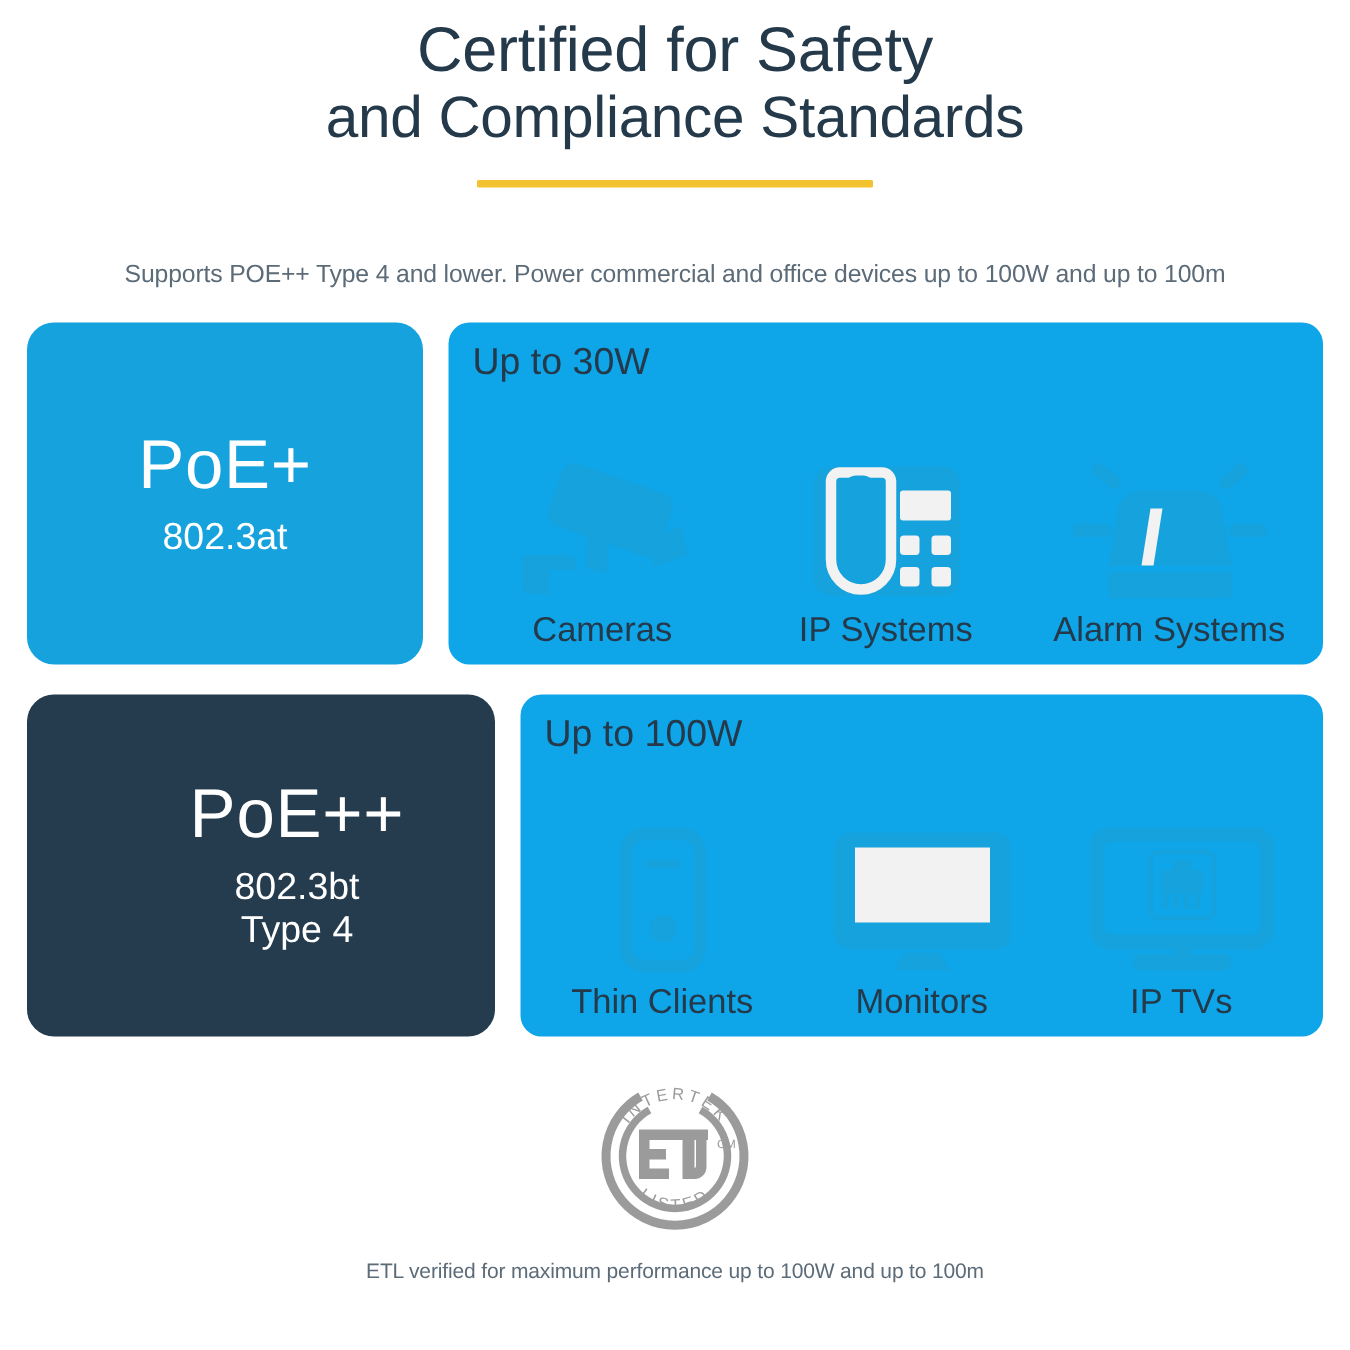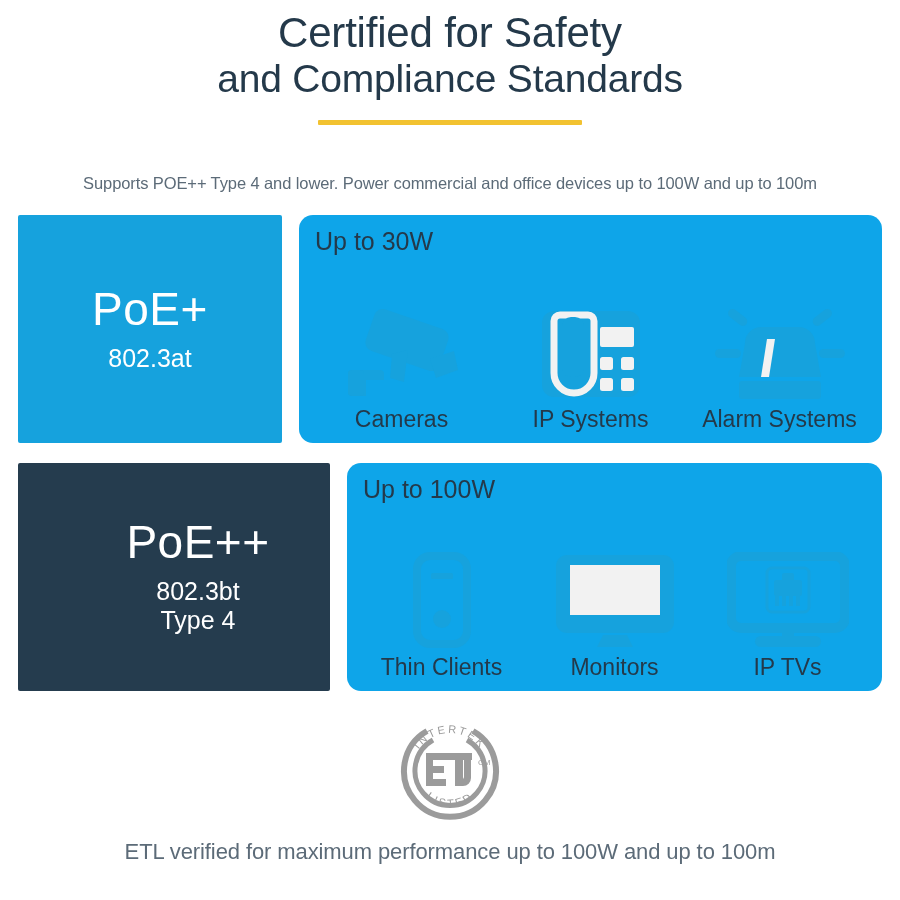--- a/index.html
+++ b/index.html
@@ -54,21 +54,21 @@
   }
   .row {
     display: flex;
     align-items: stretch;
     gap: 17px;
     margin-bottom: 20px;
   }
 
   .std-card {
     width: 264px;
-    border-radius: 2px;
+    border-radius: 18px;
     display: flex;
     flex-direction: column;
     align-items: center;
     justify-content: center;
     color: #ffffff;
     flex: none;
   }
   .std-card.blue { background: #16a2dd; }
   .std-card.navy { background: #253c4e; padding-left: 48px; }
   .std-name {
@@ -133,21 +133,21 @@
   .footer {
     margin-top: 22px;
     text-align: center;
   }
   .etl-wrap {
     display: flex;
     justify-content: center;
   }
   .footer-note {
     margin-top: 14px;
-    font-size: 22px;
+    font-size: 14px;
     color: #5c6b78;
     letter-spacing: -0.1px;
   }
 </style>
 </head>
 <body>
 
 <div class="header">
   <div class="title-line l1">Certified for Safety</div>
   <div class="title-line l2">and Compliance Standards</div>

